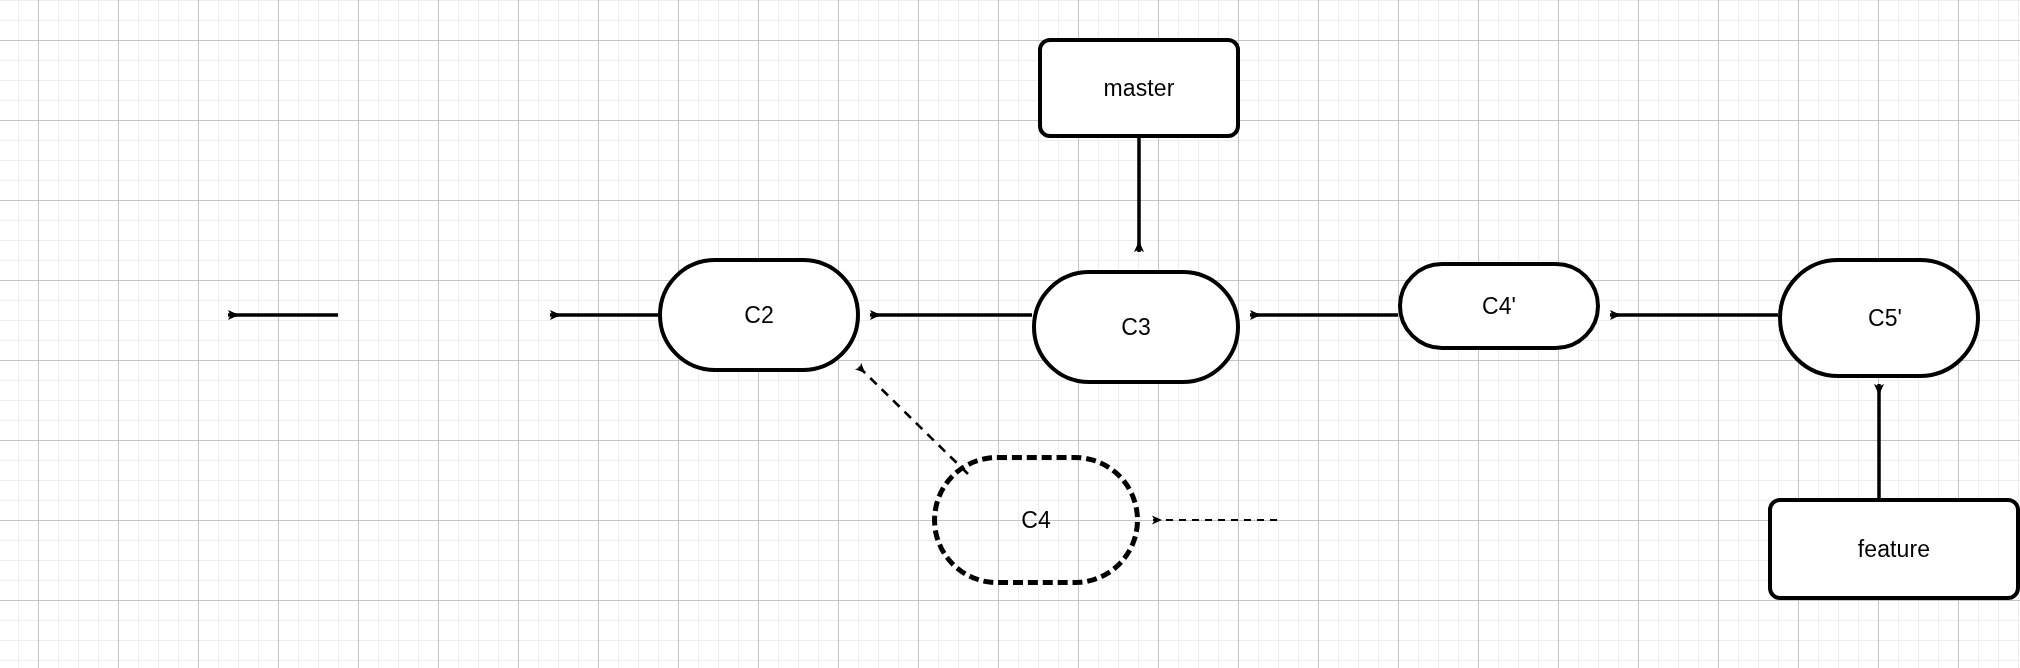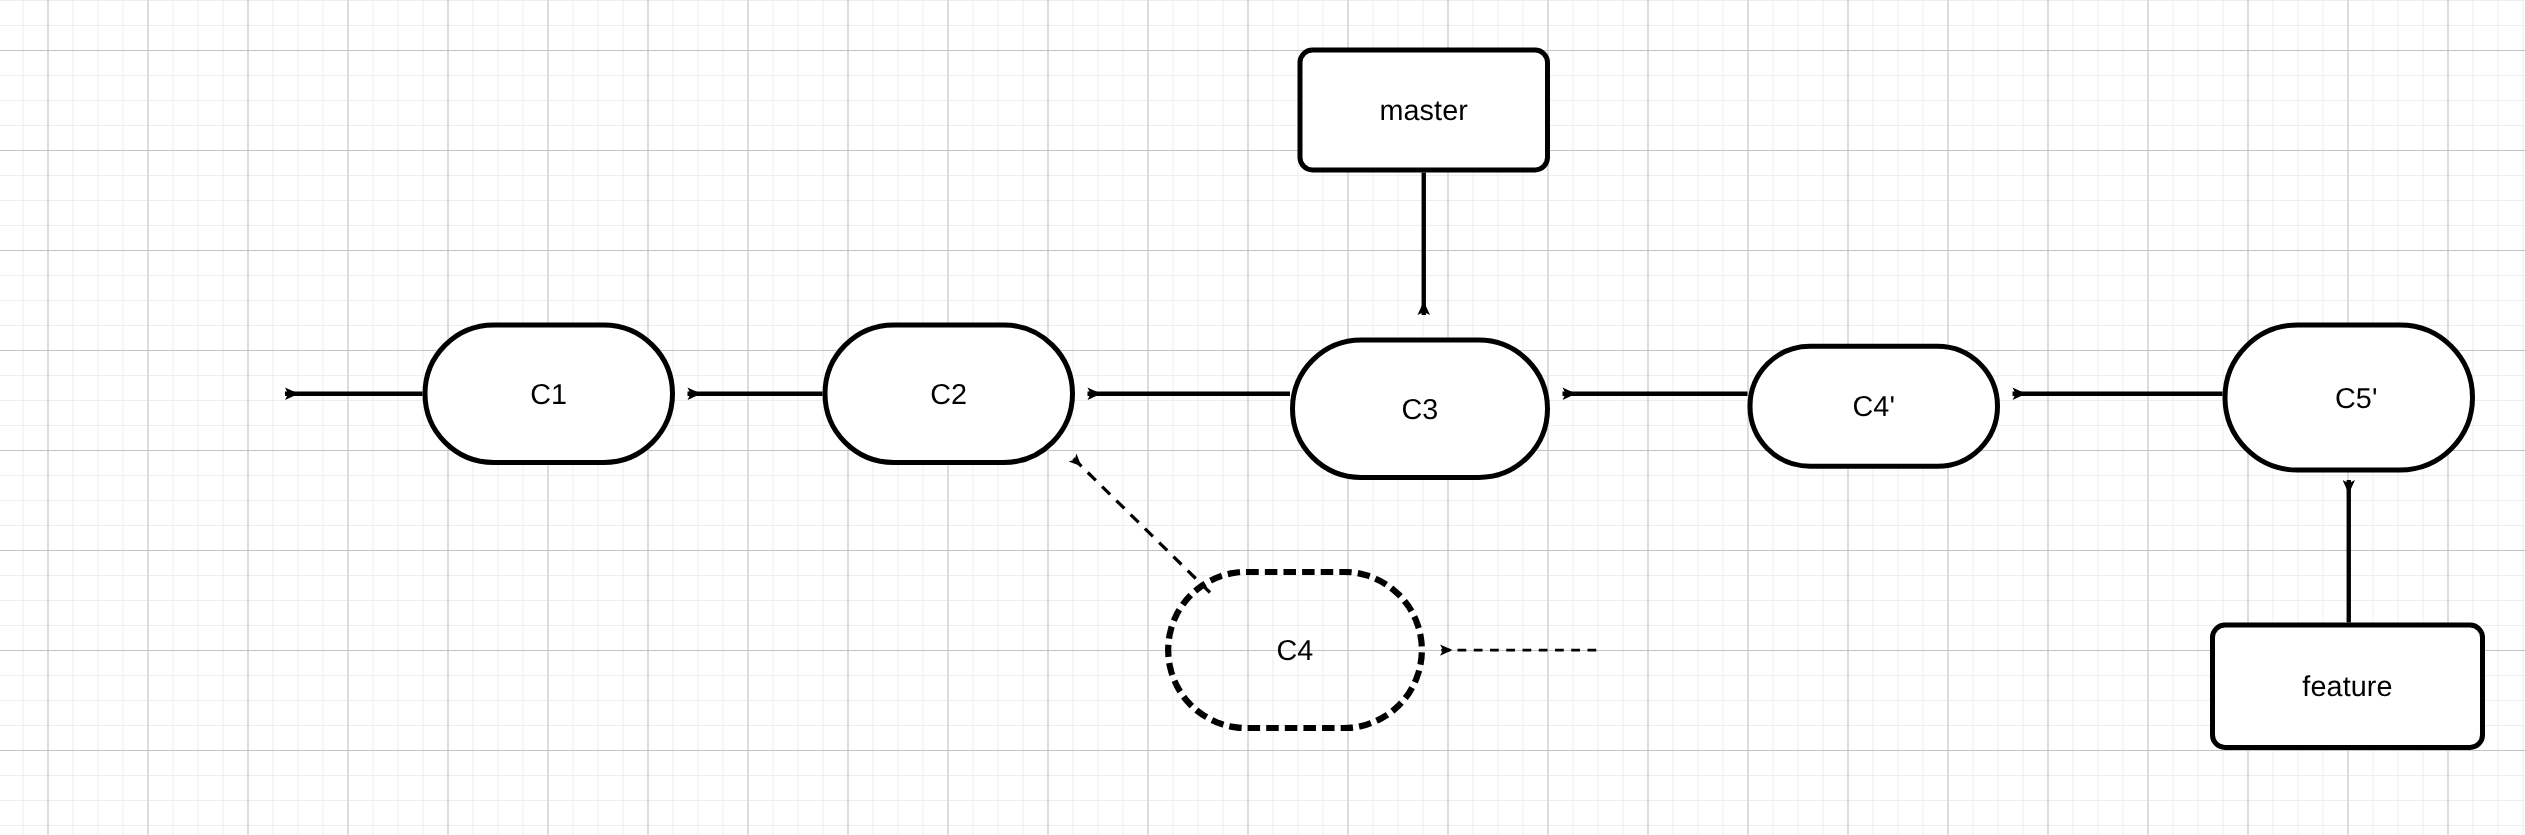--- a/index.html
+++ b/index.html
@@ -87,46 +87,43 @@
     <line x1="1139" y1="138" x2="1139" y2="252" stroke="#000000" stroke-width="3.5" marker-end="url(#arrow-solid)"></line>
 
     <line x1="1879" y1="498" x2="1879" y2="384" stroke="#000000" stroke-width="3.5" marker-end="url(#arrow-solid)"></line>
 
     <line x1="968" y1="474" x2="858" y2="366" stroke="#000000" stroke-width="2.6" stroke-dasharray="9 7" marker-end="url(#arrow-thin)"></line>
 
     <line x1="1277" y1="520" x2="1152" y2="520" stroke="#000000" stroke-width="2.2" stroke-dasharray="7 6" marker-end="url(#arrow-thin)"></line>
   </svg>
 
 
-  <div class="node commit" style="left:338px; top:258px; width:202px; height:114px;">
-    <span>C1</span>
-  </div>
 
   <div class="node commit" style="left:658px; top:258px; width:202px; height:114px;">
     <span>C2</span>
   </div>
 
   <div class="node commit" style="left:1032px; top:270px; width:208px; height:114px;">
     <span>C3</span>
   </div>
 
-  <div class="node commit" style="left:1398px; top:275px; width:202px; height:100px;">
+  <div class="node commit" style="left:1398px; top:262px; width:202px; height:88px;">
     <span>C4'</span>
   </div>
 
   <div class="node commit" style="left:1778px; top:258px; width:202px; height:120px;padding-left:12px;">
     <span>C5'</span>
   </div>
 
   <div class="node commit-ghost" style="left:932px; top:455px; width:208px; height:130px;">
     <span>C4</span>
   </div>
 
 
   <div class="node branch-label" style="left:1038px; top:38px; width:202px; height:100px;align-items:center;">
     <span>master</span>
   </div>
 
-  <div class="node branch-label" style="left:1768px; top:498px; width:220px; height:102px;">
+  <div class="node branch-label" style="left:1768px; top:498px; width:252px; height:102px;">
     <span>feature</span>
   </div>
 
 </div>
 
 </body></html>

